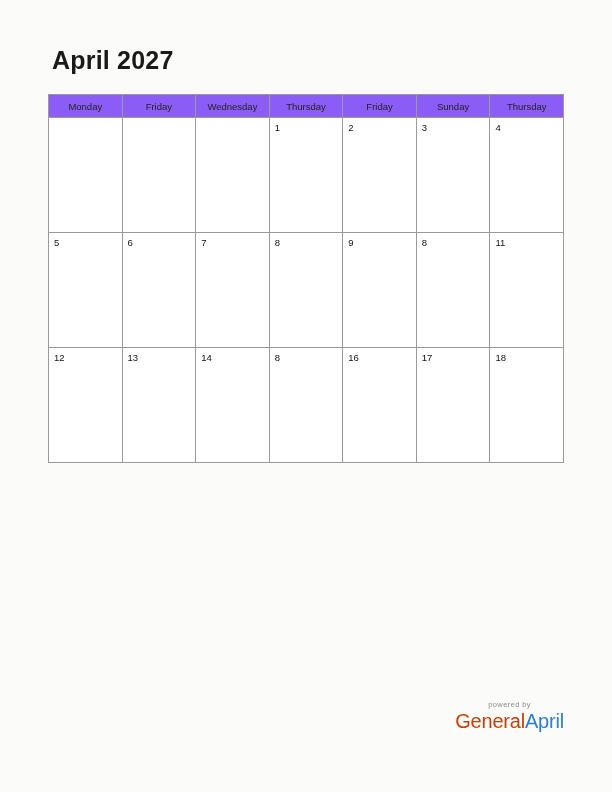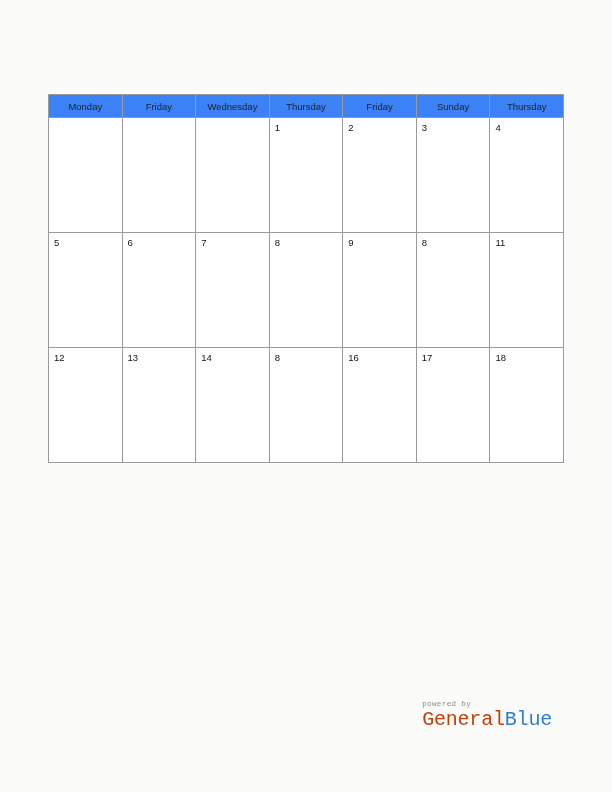--- a/index.html
+++ b/index.html
@@ -37,64 +37,64 @@
     table-layout: fixed;
   }
   .calendar th {
     border: 1px solid #9a9a9a;
     height: 22px;
     font-size: 9.5px;
     font-weight: normal;
     color: #222;
     text-align: center;
     vertical-align: middle;
-    background: #3b82f6;
+    background: #8b5cf6;
     padding: 0;
   }
   .calendar td {
     border: 1px solid #9a9a9a;
     height: 114px;
     vertical-align: top;
     background: #ffffff;
     padding: 0;
   }
   .daynum {
     display: block;
     font-size: 9.5px;
     color: #111;
     padding: 5px 0 0 5px;
     line-height: 1;
   }
   td.empty .daynum { visibility: hidden; }
   .footer {
     position: absolute;
-    right: 60px;
+    right: 48px;
     top: 700px;
-    text-align: left;
-    font-family: Liberation Mono, monospace;
+    text-align: center;
   }
   .powered {
     font-size: 7.5px;
     color: #8c8c8c;
     letter-spacing: 0.4px;
     margin-bottom: 1px;
   }
   .brand {
     font-size: 20px;
     letter-spacing: -0.2px;
     line-height: 1.1;
   }
   .brand .general { color: #c2410c; }
   .brand .blue { color: #2f7fd0; }
 </style>
 </head>
 <body>
 
 <div class="page">
 
+  <div class="title">April 2027</div>
 
   <table class="calendar">
     <thead>
       <tr>
         <th>Monday</th>
         <th>Friday</th>
         <th>Wednesday</th>
         <th>Thursday</th>
         <th>Friday</th>
         <th>Sunday</th>
@@ -169,16 +169,16 @@
           </td>
         <td>
             <span class="daynum">18</span>
           </td>
       </tr>
     </tbody>
   </table>
 
   <div class="footer">
     <div class="powered">powered by</div>
-    <div class="brand"><span class="general">General</span><span class="blue">Blue</span></div>
+    <div class="brand"><span class="general">General</span><span class="blue">April</span></div>
   </div>
 
 </div>
 
 </body></html>

